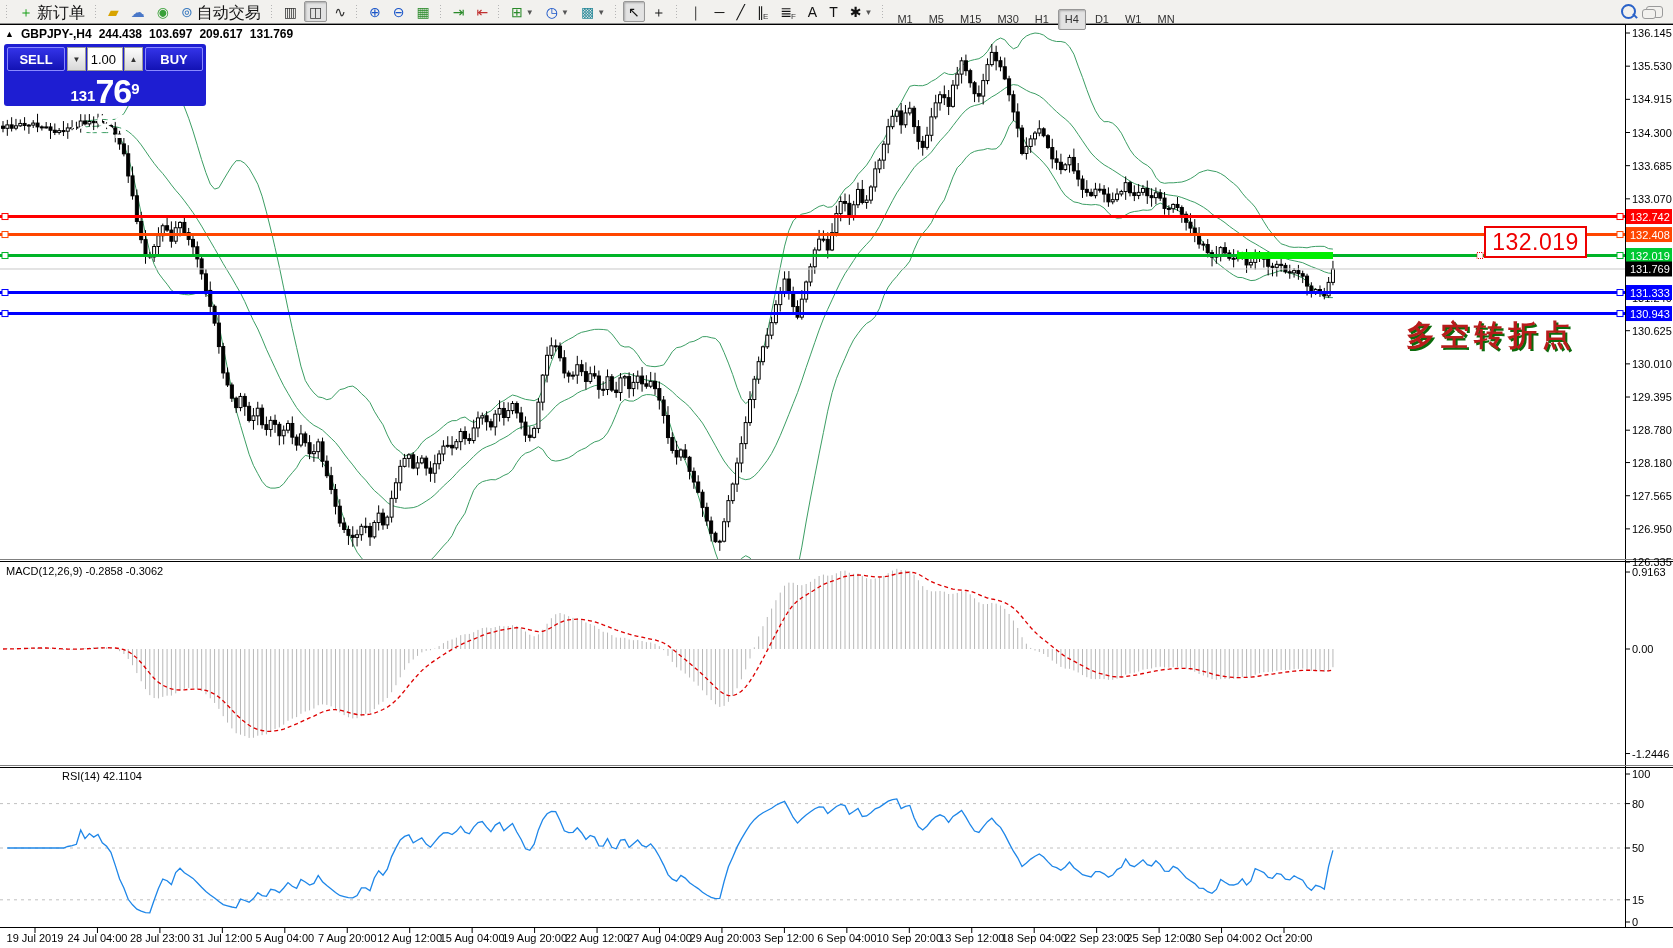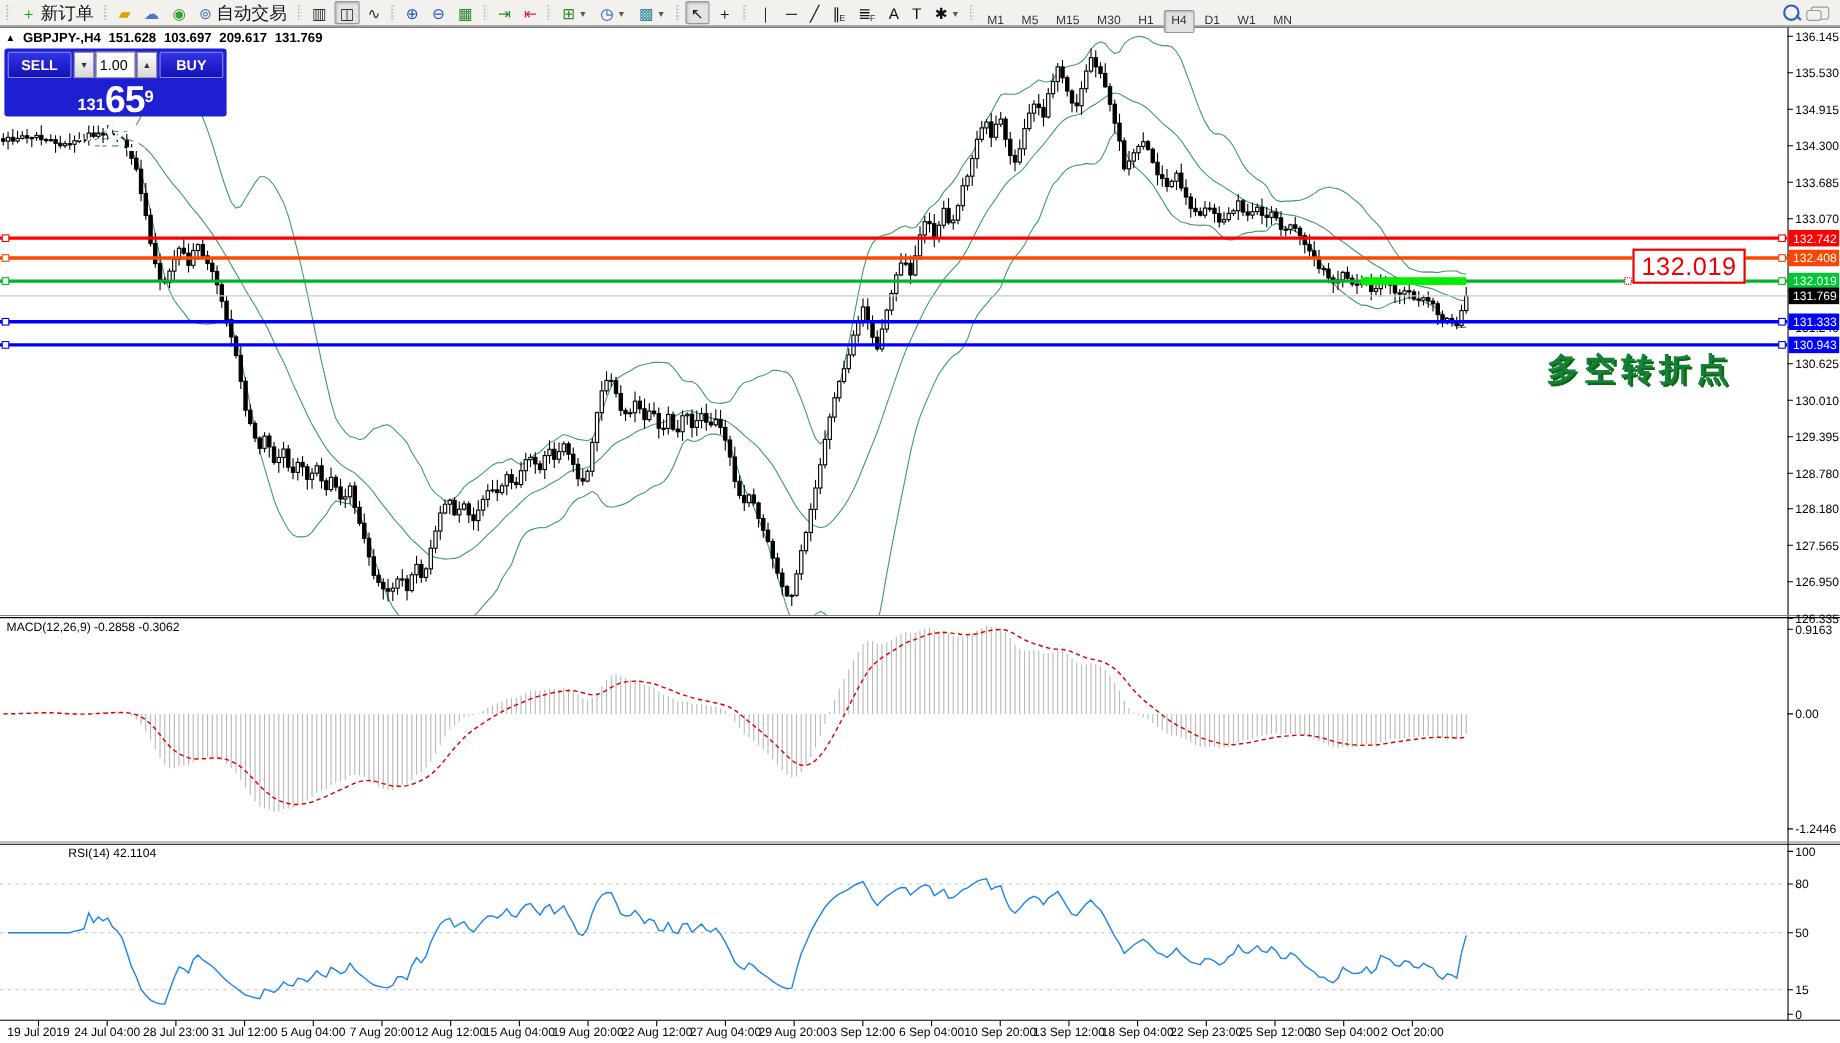--- a/index.html
+++ b/index.html
@@ -51,21 +51,21 @@
             padding-bottom:1px;}
   .qp-price .sm{font-size:15px;font-weight:bold;line-height:20px;}
   .qp-price .big{font-size:34px;font-weight:bold;line-height:30px;letter-spacing:-1px;}
   .qp-price .sup{font-size:15px;font-weight:bold;line-height:34px;align-self:flex-start;}
   .qp-sep{width:2px;background:#1e1ed2;}
   .ind-label{position:absolute;z-index:10;font-size:11px;color:#000;white-space:nowrap;}
   .callout{position:absolute;left:1484px;top:226px;width:99px;height:28px;z-index:10;
            border:2px solid #ee0000;background:#fff;color:#ee0000;font-size:23px;
            display:flex;align-items:center;justify-content:center;letter-spacing:0.5px;}
   .cn-note{position:absolute;left:1406px;top:316px;z-index:10;font-size:29px;font-weight:bold;
-           color:#15803d;letter-spacing:5px;text-shadow:2px 2px 0 #0b6b0b;white-space:nowrap;}
+           color:#b91c1c;letter-spacing:5px;text-shadow:2px 2px 0 #0b6b0b;white-space:nowrap;}
 </style>
 </head>
 <body>
 
 <svg id="chart-svg" width="1673" height="948">
     <defs>
       <clipPath id="clip-main">
         <rect x="0" y="25" width="1625" height="534"></rect>
       </clipPath>
       <clipPath id="clip-macd">
@@ -1293,40 +1293,40 @@
     </div>
   <div class="tb-right">
     <span class="i-search"></span>
     <span class="i-chat"></span>
   </div>
 </div>
 
 <div class="quote-header">
   <span class="tri">▲</span>
   <span>GBPJPY-,H4</span>
-  <span>151.628</span>
+  <span>244.438</span>
   <span>103.697</span>
   <span>209.617</span>
   <span>131.769</span>
 </div>
 
 <div class="quote-panel">
   <div class="qp-row1">
     <div class="qp-btn">SELL</div>
     <div class="qp-spin">
       <div class="sbtn">▼</div>
       <div class="sval">1.00</div>
       <div class="sbtn">▲</div>
     </div>
     <div class="qp-btn">BUY</div>
   </div>
   <div class="qp-row2">
     <div class="qp-price">
       <span class="sm">131</span>
-        <span class="big">65</span>
+        <span class="big">76</span>
         <span class="sup">9</span>
     </div>
     <div class="qp-sep"></div>
     <div class="qp-price">
       <span class="sm">131</span>
         <span class="big">81</span>
         <span class="sup">2</span>
     </div>
   </div>
 </div>

